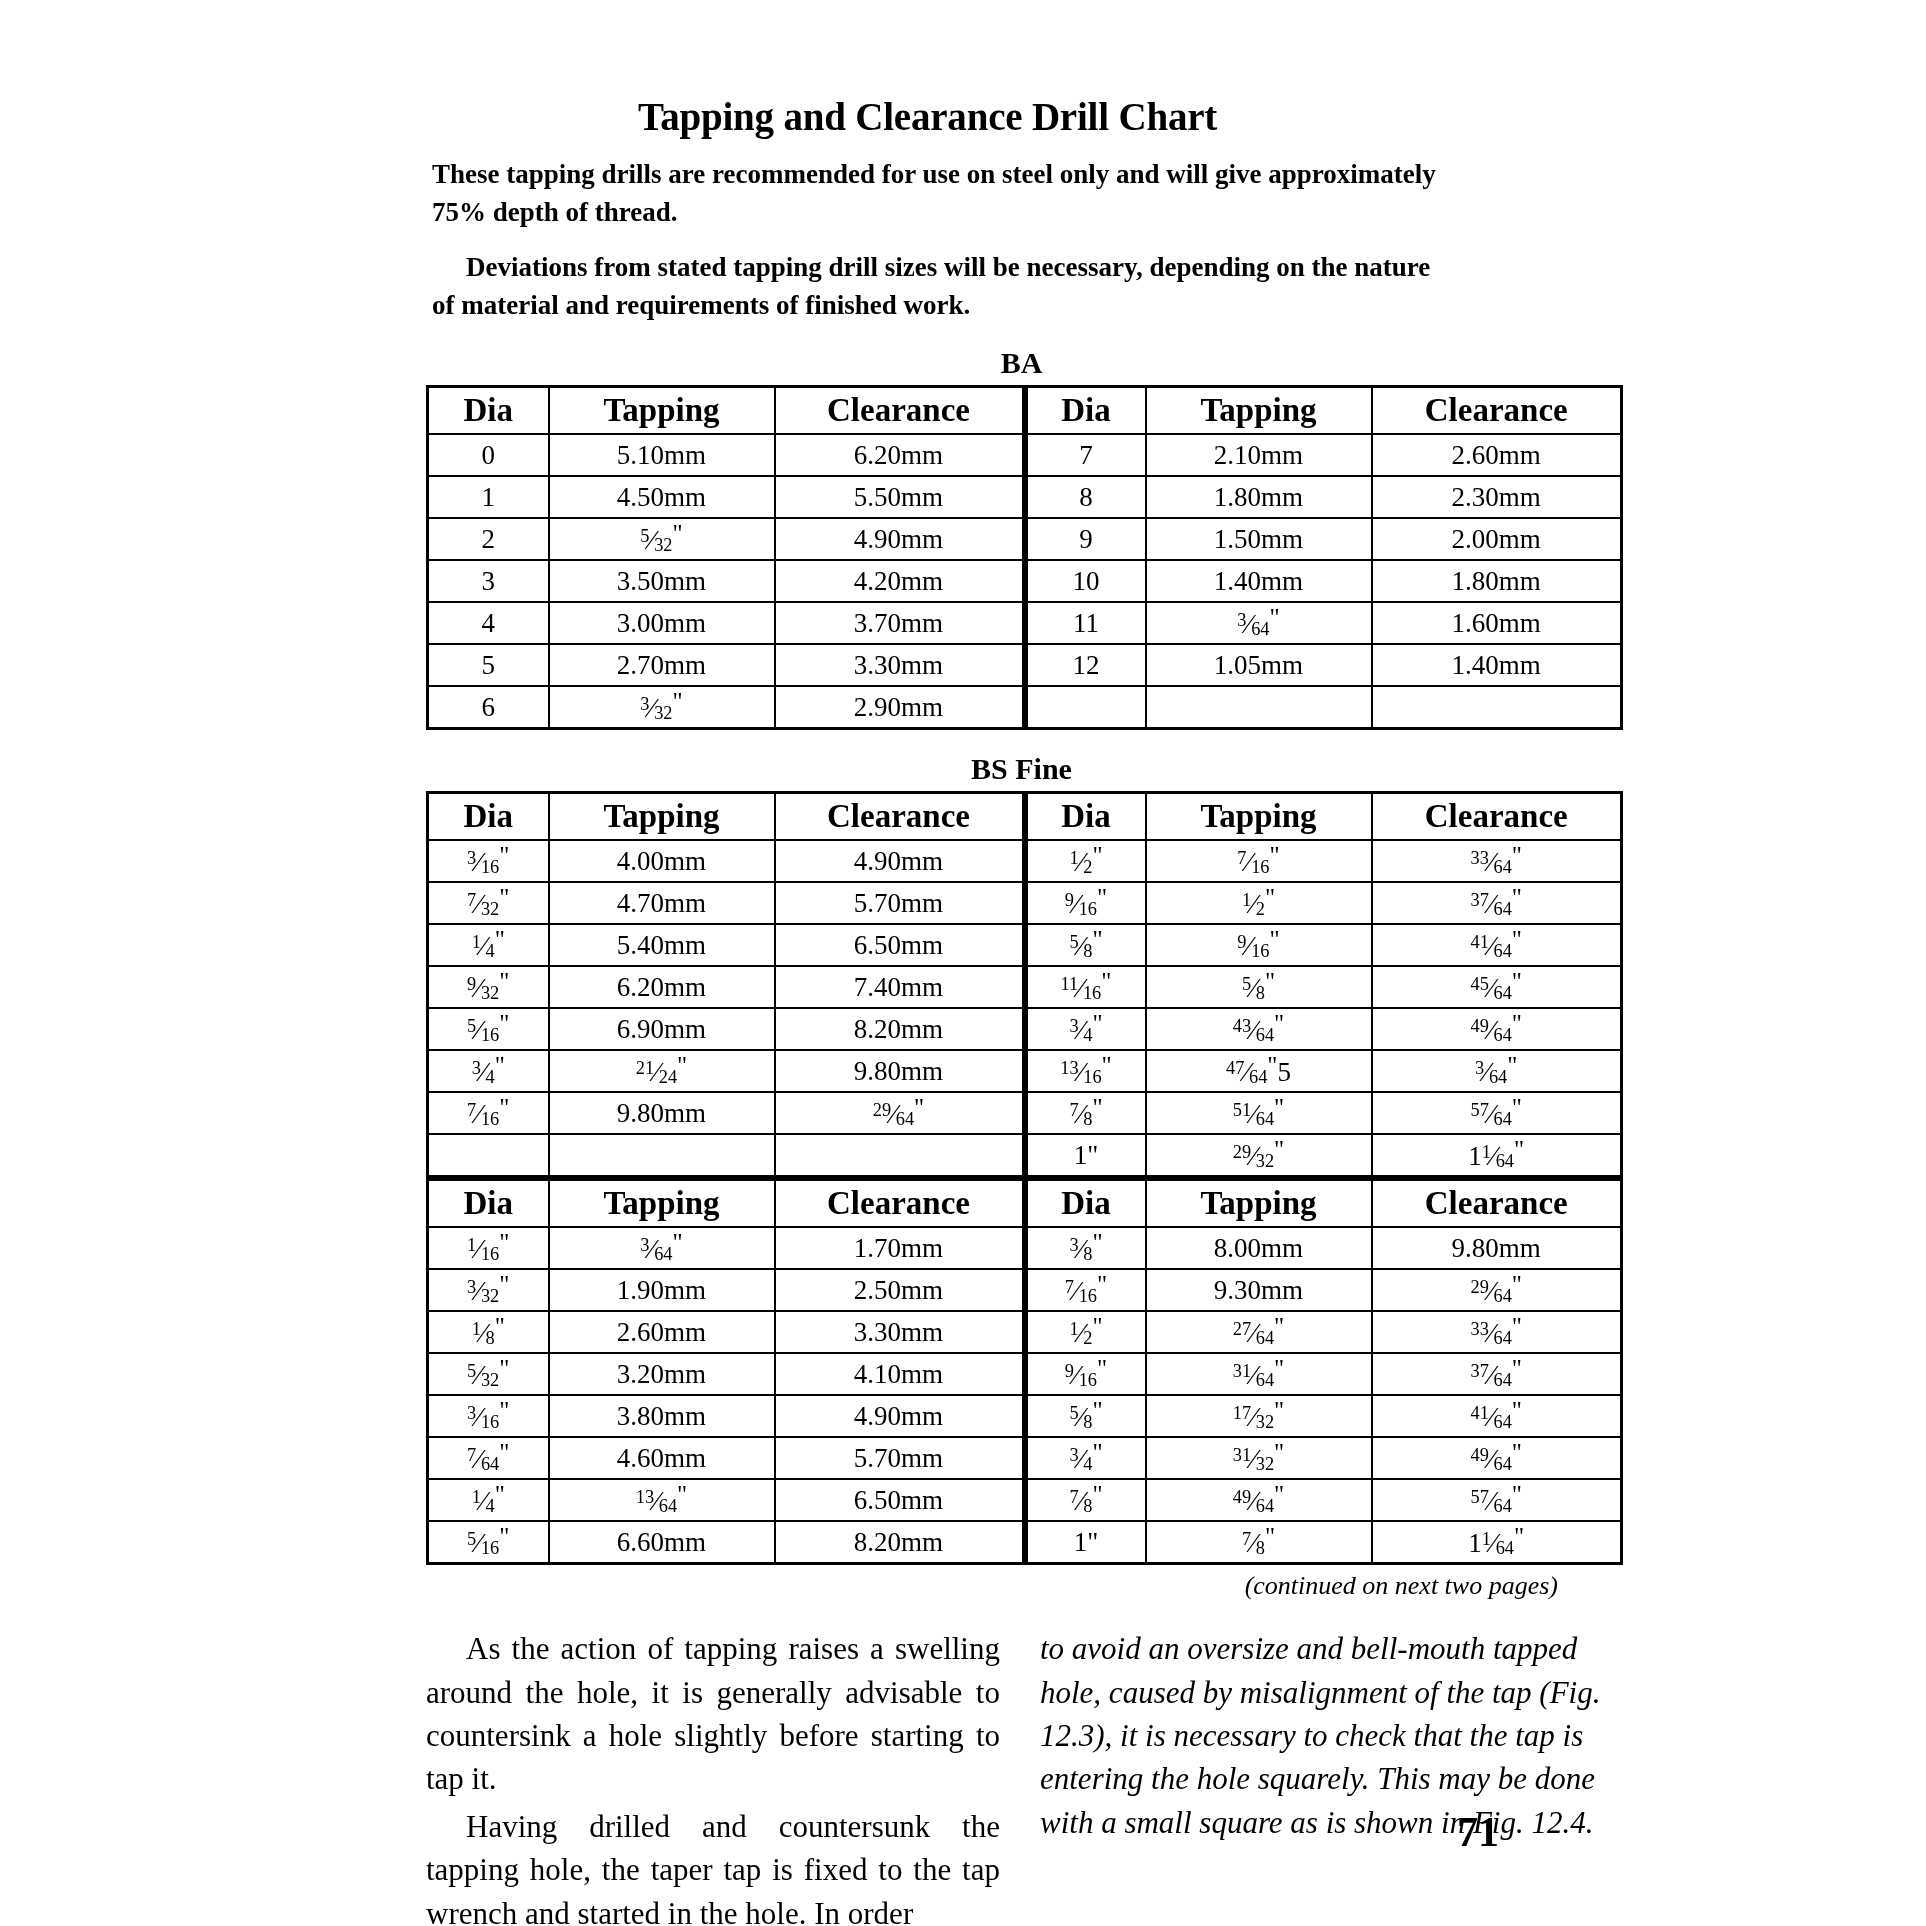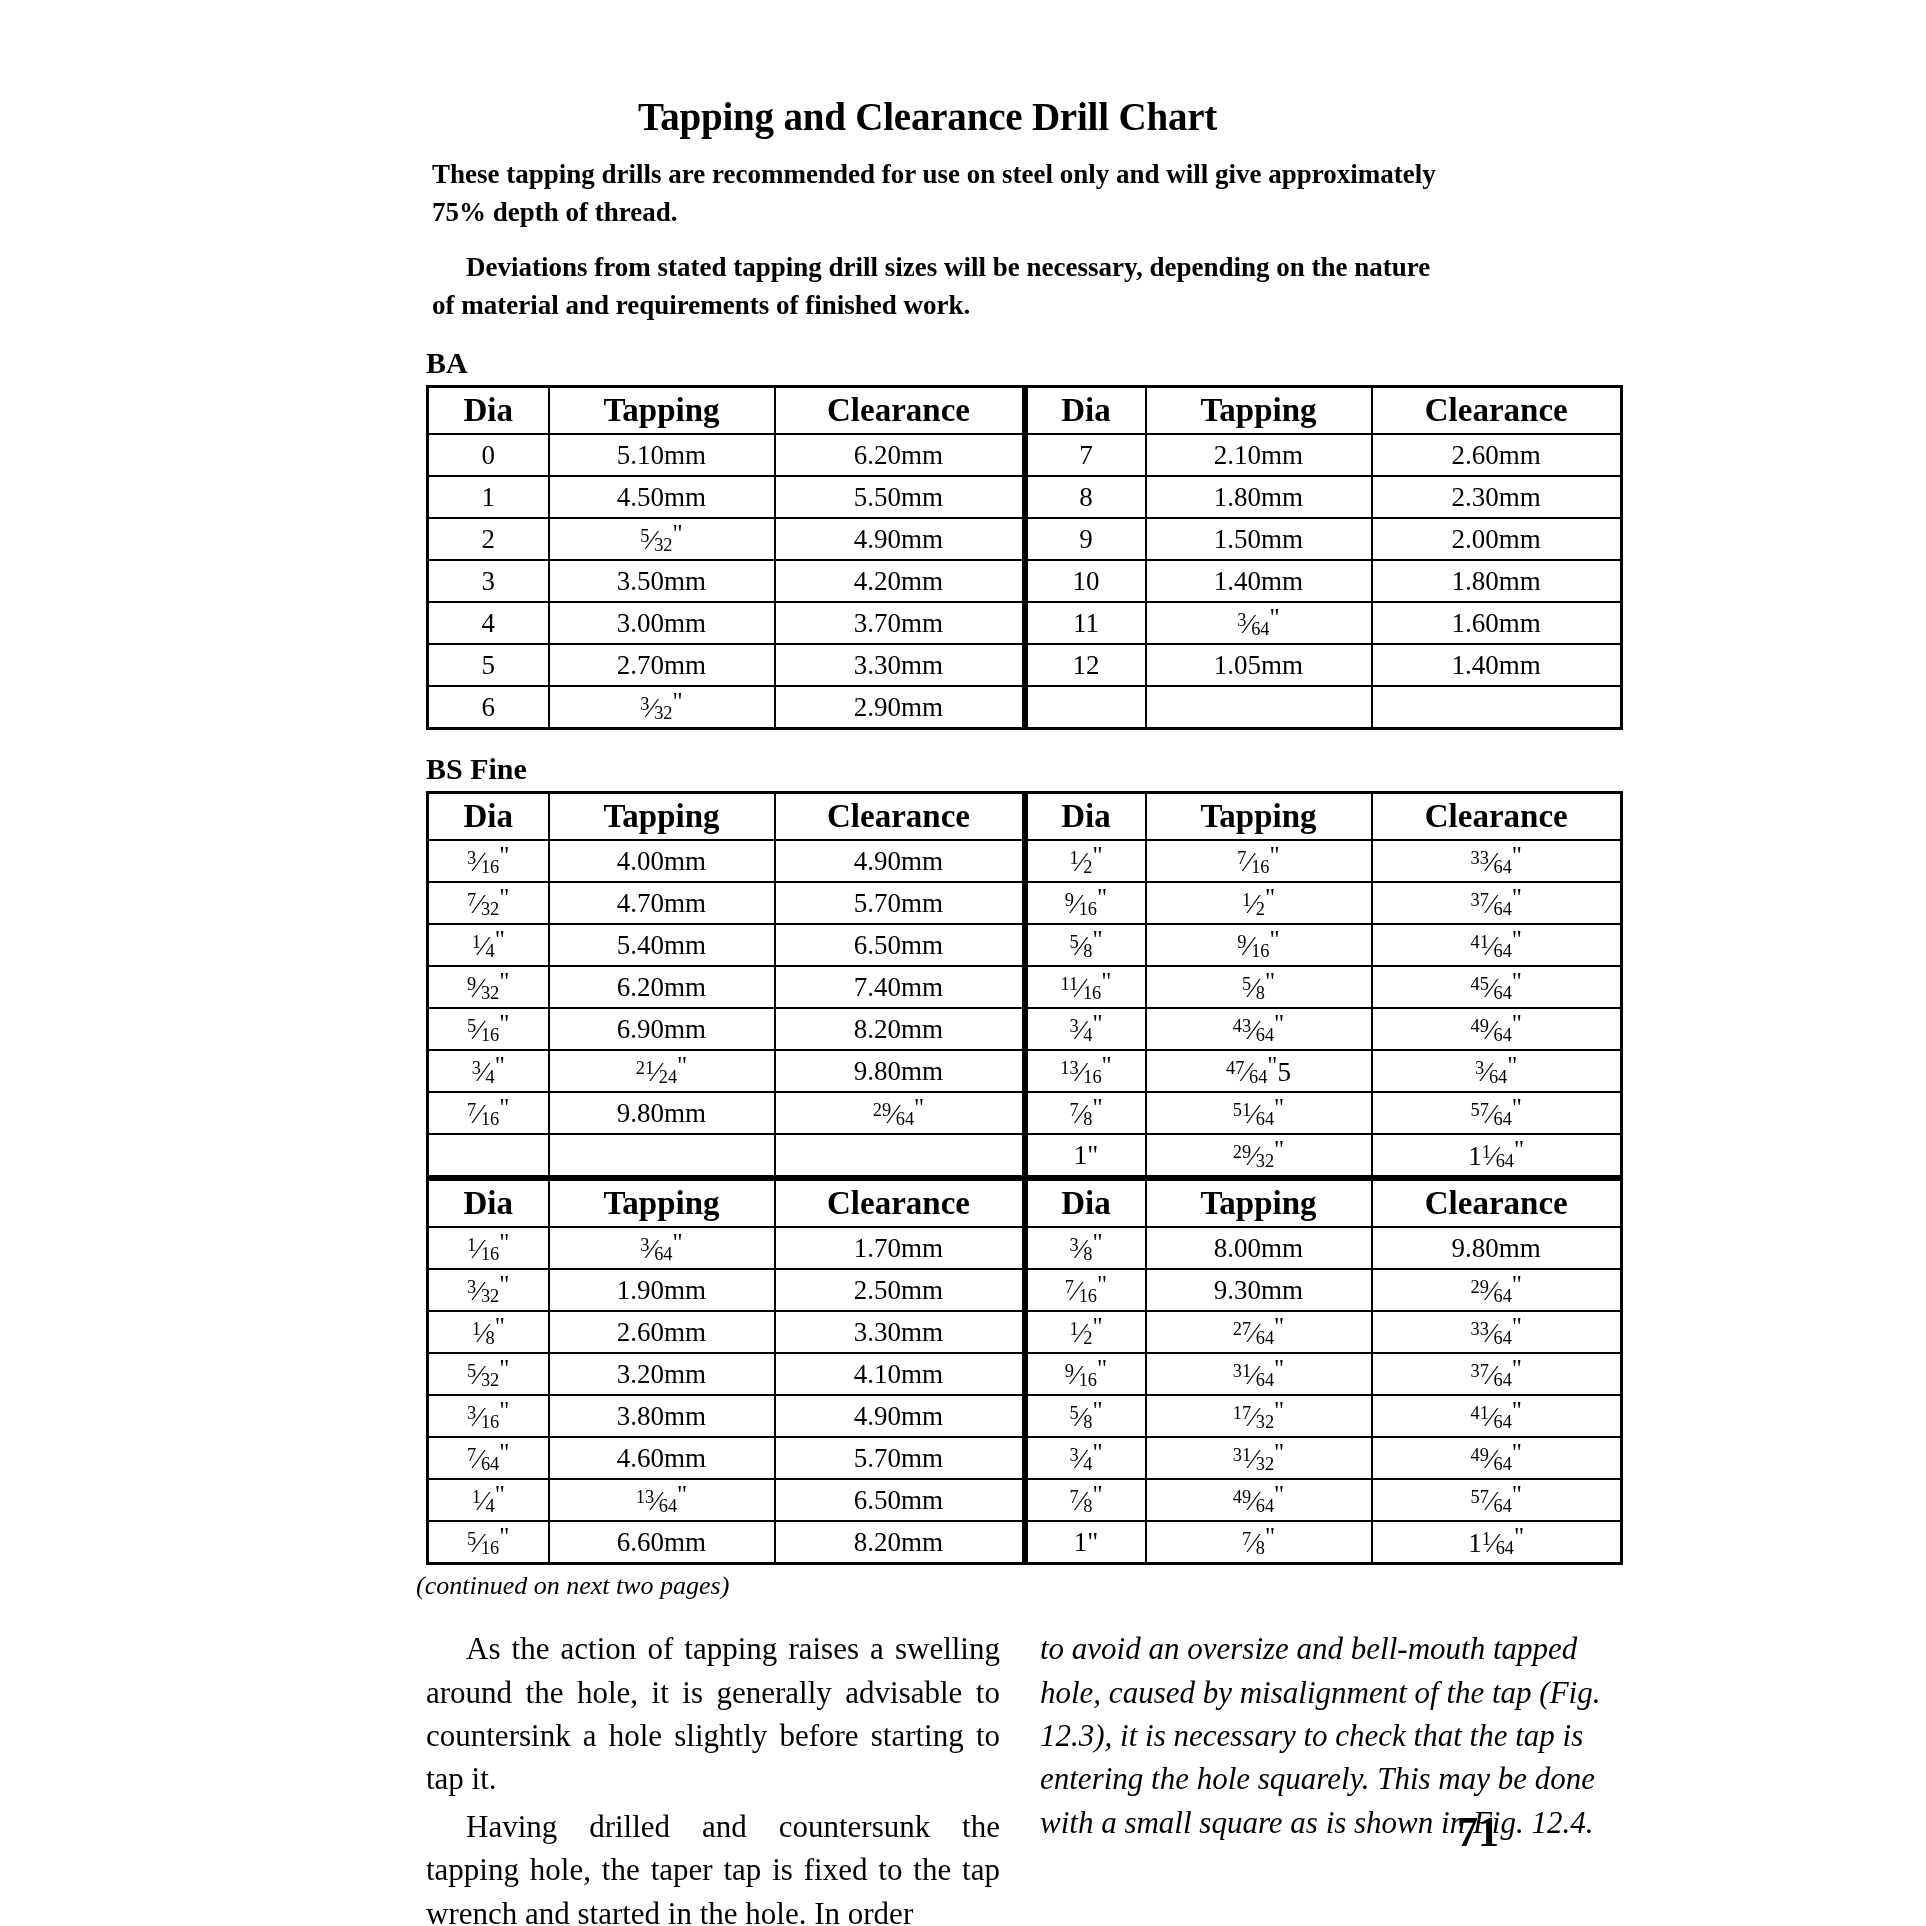--- a/index.html
+++ b/index.html
@@ -39,20 +39,21 @@
   }
   .intro-p.indent {
     text-indent: 34px;
     margin-top: 6px;
   }
   .section-label {
     font-size: 30px;
     font-weight: bold;
     margin: 22px 0 6px 10px;
     line-height: 1.1;
+    text-align: center;
   }
   table.drill {
     border-collapse: collapse;
     table-layout: fixed;
     width: 1193px;
     margin-left: 10px;
     border: 3px solid #000;
   }
   table.drill td, table.drill th {
     border: 2px solid #000;
@@ -89,21 +90,21 @@
   }
   .frac .den {
     font-size: 0.68em;
     vertical-align: -0.08em;
   }
   .frac .qt {
     vertical-align: 0.30em;
     font-size: 0.92em;
   }
   .cont-note {
-    text-align: left;
+    text-align: right;
     font-style: italic;
     font-size: 26px;
     margin: 6px 59px 0 0;
     padding-right: 0;
   }
   .body-cols {
     display: flex;
     gap: 40px;
     margin: 26px 0 0 10px;
     width: 1188px;

